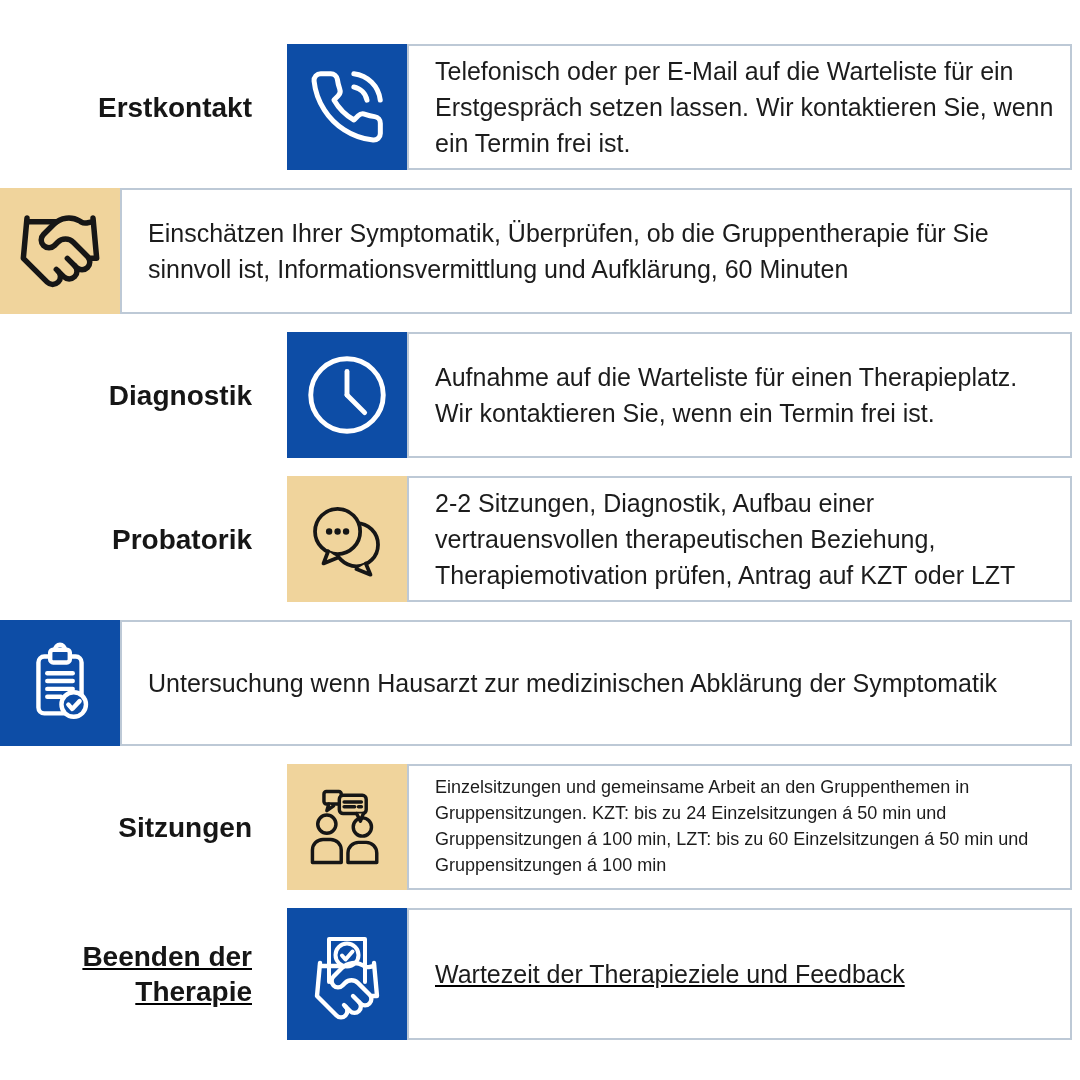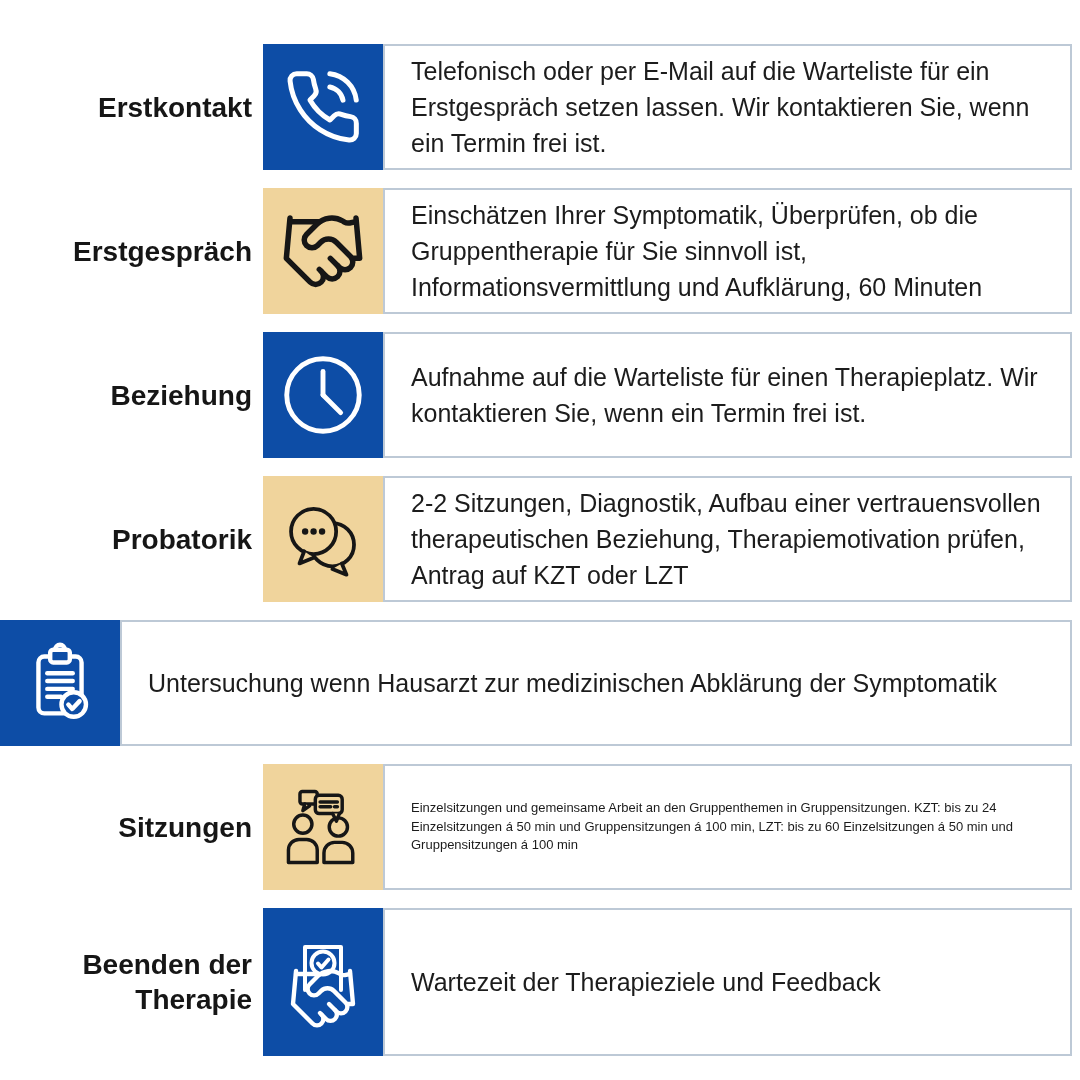--- a/index.html
+++ b/index.html
@@ -15,23 +15,23 @@
     width:1080px;height:1080px;
     background:#ffffff;
     font-family:"Liberation Sans", sans-serif;
     overflow:hidden;
   }
   .diagram{padding-top:44px;}
   .row{
     display:flex;align-items:stretch;
     height:126px;margin-bottom:18px;
   }
-  .row:last-child{height:148px;margin-bottom:0;}
+  .row:last-child{height:132px;margin-bottom:0;text-decoration:underline;}
   .step-label{
-    width:252px;margin-right:11px;flex:none;
+    width:252px;margin-right:35px;flex:none;
     display:flex;align-items:center;justify-content:flex-end;
     text-align:right;
     font-weight:bold;font-size:28px;line-height:1.25;
     color:var(--label);
     padding-left:42px;
   }
   .icon-square{
     width:120px;flex:none;
     display:flex;align-items:center;justify-content:center;
   }
@@ -42,21 +42,21 @@
     flex:1;margin-right:8px;
     background:#ffffff;
     border:2px solid var(--box-border);
     display:flex;align-items:center;
     padding:0 12px 0 26px;
   }
   .step-desc{
     font-size:25px;line-height:1.45;color:var(--text);
   }
   .text-box.small .step-desc{
-    font-size:13px;line-height:1.44;
+    font-size:18px;line-height:1.44;
   }
 </style>
 </head>
 <body>
 
 <div class="diagram">
     <div class="row">
     <div class="step-label">Erstkontakt</div>
     <div class="icon-square blue">
       <span class="icon">
@@ -65,38 +65,37 @@
             <path d="M14.05 2a9 9 0 0 1 7.93 7.93"></path>
             <path d="M14.05 6a5 5 0 0 1 3.95 3.95"></path>
           </svg>
         </span>
     </div>
     <div class="text-box">
       <div class="step-desc">Telefonisch oder per E-Mail auf die Warteliste für ein Erstgespräch setzen lassen. Wir kontaktieren Sie, wenn ein Termin frei ist.</div>
     </div>
   </div>
     <div class="row">
-    <div class="step-label">Erstgespräch</div>
     <div class="icon-square tan">
       <span class="icon">
           <svg viewBox="0 0 24 24" width="88" height="88" fill="none" stroke="#161616" stroke-width="1.5" stroke-linecap="round" stroke-linejoin="round">
             <path d="m11 17 2 2a1 1 0 1 0 3-3"></path>
             <path d="m14 14 2.5 2.5a1 1 0 1 0 3-3l-3.88-3.88a3 3 0 0 0-4.24 0l-.88.88a1 1 0 1 1-3-3l2.81-2.81a5.79 5.79 0 0 1 7.06-.87l.47.28a2 2 0 0 0 1.42.25L21 4"></path>
             <path d="m21 3 1 11h-2"></path>
             <path d="M3 3 2 14l6.5 6.5a1 1 0 1 0 3-3"></path>
             <path d="M3 4h8"></path>
           </svg>
         </span>
     </div>
     <div class="text-box">
       <div class="step-desc">Einschätzen Ihrer Symptomatik, Überprüfen, ob die Gruppentherapie für Sie sinnvoll ist, Informationsvermittlung und Aufklärung, 60 Minuten</div>
     </div>
   </div>
     <div class="row">
-    <div class="step-label">Beziehung</div>
+    <div class="step-label">Diagnostik</div>
     <div class="icon-square blue">
       <span class="icon">
           <svg viewBox="0 0 100 100" width="98" height="98" fill="none" stroke="#fff" stroke-width="5" stroke-linecap="round">
             <circle cx="50" cy="50" r="37"></circle>
             <path d="M50 50 V26"></path>
             <path d="M50 50 L68 68"></path>
           </svg>
         </span>
     </div>
     <div class="text-box">

